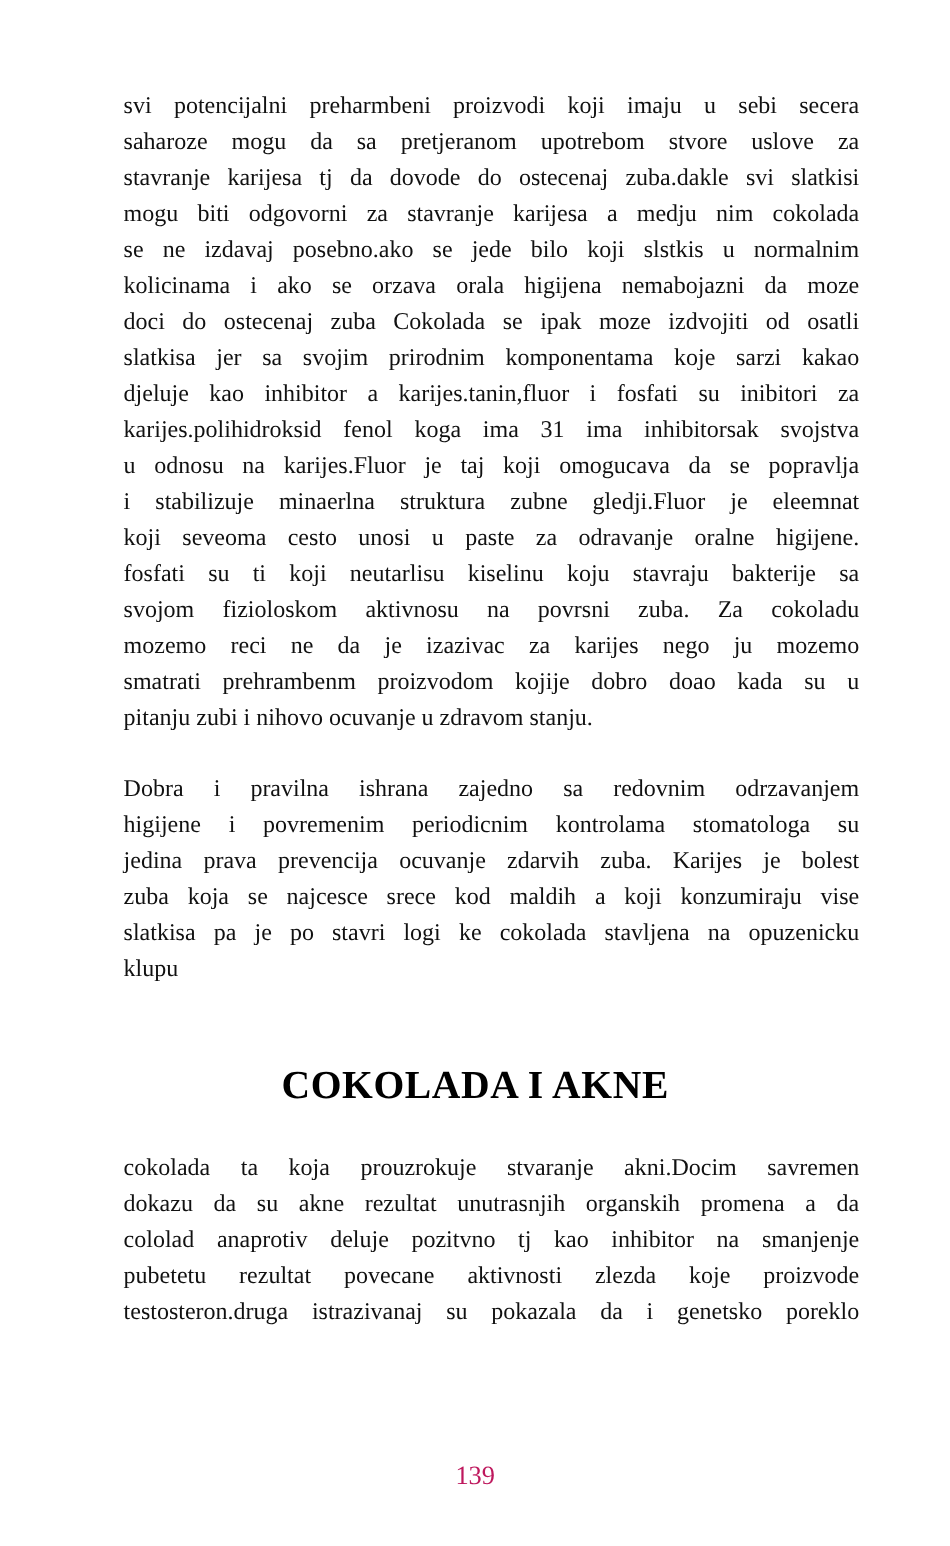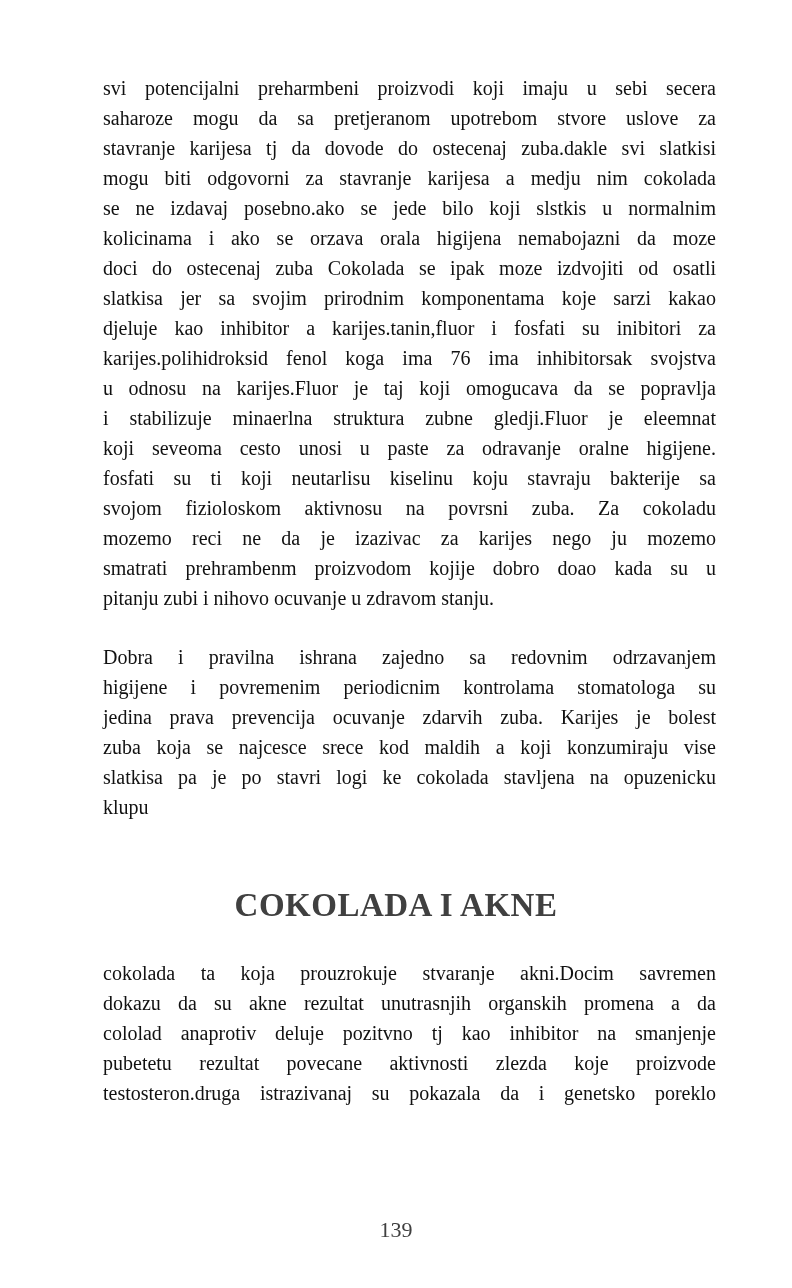--- a/index.html
+++ b/index.html
@@ -41,50 +41,50 @@
   }
   .para-2 { margin-top: 29px; }
   .heading {
     margin: 65px 0 0 0;
     padding: 0;
     font-size: 33px;
     line-height: 37px;
     font-weight: bold;
     text-align: center;
     letter-spacing: 0.5px;
-    color: #404040;
+    color: #000000;
   }
   .para-3 { margin-top: 34px; }
   .page-number {
     position: absolute;
     left: 0;
     top: 1217px;
     width: 792px;
     text-align: center;
     font-size: 22px;
     line-height: 26px;
-    color: #404040;
+    color: #be185d;
   }
 </style>
 </head>
 <body>
 
 <div class="page">
   <div class="text-block">
     <div class="para para-1">
         <div class="line">svi potencijalni preharmbeni proizvodi koji imaju u sebi secera</div>
         <div class="line">saharoze mogu da sa pretjeranom upotrebom stvore uslove za</div>
         <div class="line">stavranje karijesa tj da dovode do ostecenaj zuba.dakle svi slatkisi</div>
         <div class="line">mogu biti  odgovorni za stavranje karijesa a medju nim cokolada</div>
         <div class="line">se ne izdavaj posebno.ako se jede bilo koji slstkis u normalnim</div>
         <div class="line">kolicinama i ako se orzava orala higijena nemabojazni da moze</div>
         <div class="line">doci do ostecenaj zuba Cokolada se ipak moze izdvojiti od osatli</div>
         <div class="line">slatkisa jer sa svojim prirodnim komponentama koje sarzi kakao</div>
         <div class="line">djeluje kao inhibitor a karijes.tanin,fluor i fosfati su inibitori za</div>
-        <div class="line">karijes.polihidroksid fenol koga ima 76 ima inhibitorsak svojstva</div>
+        <div class="line">karijes.polihidroksid fenol koga ima 31 ima inhibitorsak svojstva</div>
         <div class="line">u odnosu na karijes.Fluor je taj koji omogucava da se popravlja</div>
         <div class="line">i stabilizuje minaerlna struktura zubne gledji.Fluor je eleemnat</div>
         <div class="line">koji seveoma cesto unosi u paste za odravanje oralne higijene.</div>
         <div class="line">fosfati su ti koji neutarlisu kiselinu koju stavraju bakterije sa</div>
         <div class="line">svojom fizioloskom aktivnosu na povrsni zuba. Za cokoladu</div>
         <div class="line">mozemo reci ne da je izazivac za karijes nego ju mozemo</div>
         <div class="line">smatrati prehrambenm proizvodom kojije dobro doao kada su u</div>
         <div class="line line-last-left">pitanju zubi i nihovo ocuvanje u zdravom stanju.</div>
       </div>
     <div class="para para-2">

